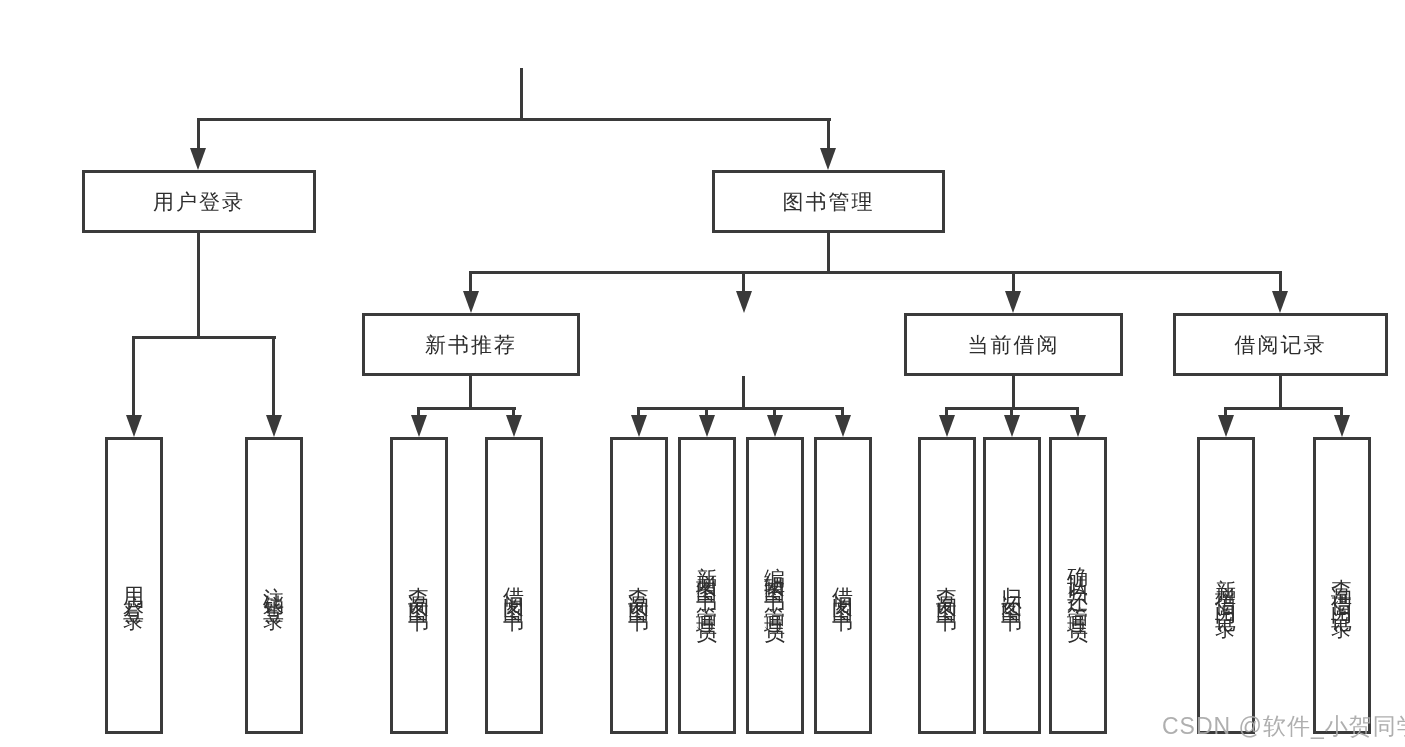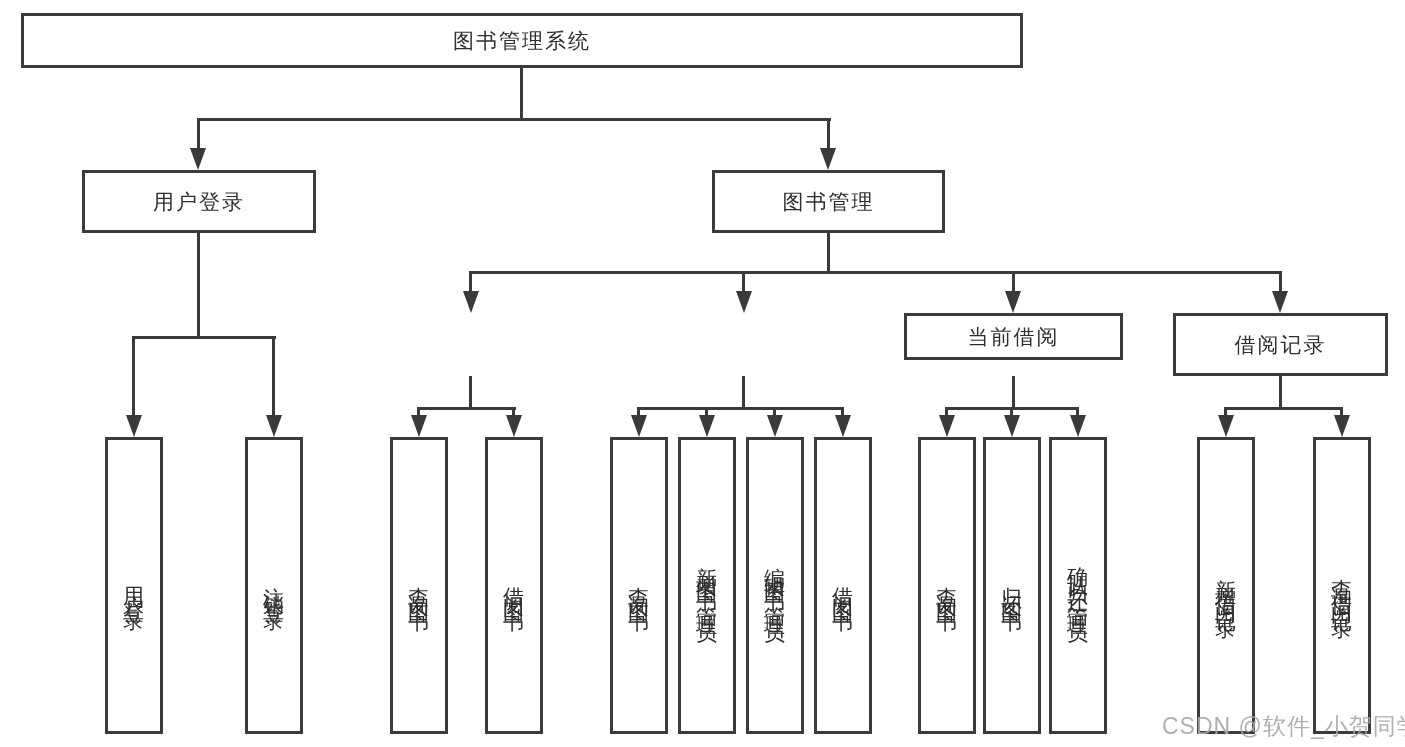--- a/index.html
+++ b/index.html
@@ -30,26 +30,26 @@
   .watermark{
     position:absolute;left:1162px;top:711px;z-index:10;
     font-size:23px;color:rgba(168,168,168,0.92);letter-spacing:1px;white-space:nowrap;
   }
 </style>
 </head>
 <body>
 
 <div class="canvas">
 
-  <div class="box" style="left:21px;top:13px;width:1002px;height:55px;">图书管理系统</div>
 
   <div class="box" style="left:82px;top:170px;width:234px;height:63px;">用户登录</div>
   <div class="box" style="left:712px;top:170px;width:233px;height:63px;">图书管理</div>
 
-  <div class="box" style="left:904px;top:313px;width:219px;height:47px;font-family:Liberation Serif, serif;">当前借阅</div>
+  <div class="box" style="left:362px;top:313px;width:218px;height:63px;">新书推荐</div>
+  <div class="box" style="left:904px;top:313px;width:219px;height:63px;font-family:Liberation Serif, serif;">当前借阅</div>
   <div class="box" style="left:1173px;top:313px;width:215px;height:63px;">借阅记录</div>
 
   <div class="leaf" style="left:105px;">用户登录</div>
   <div class="leaf" style="left:245px;">注销登录</div>
   <div class="leaf" style="left:390px;">查询图书</div>
   <div class="leaf" style="left:485px;">借阅图书</div>
   <div class="leaf" style="left:610px;">查询图书</div>
   <div class="leaf" style="left:678px;">新增图书（管理员）</div>
   <div class="leaf" style="left:746px;">编辑图书（管理员）</div>
   <div class="leaf" style="left:814px;">借阅图书</div>

